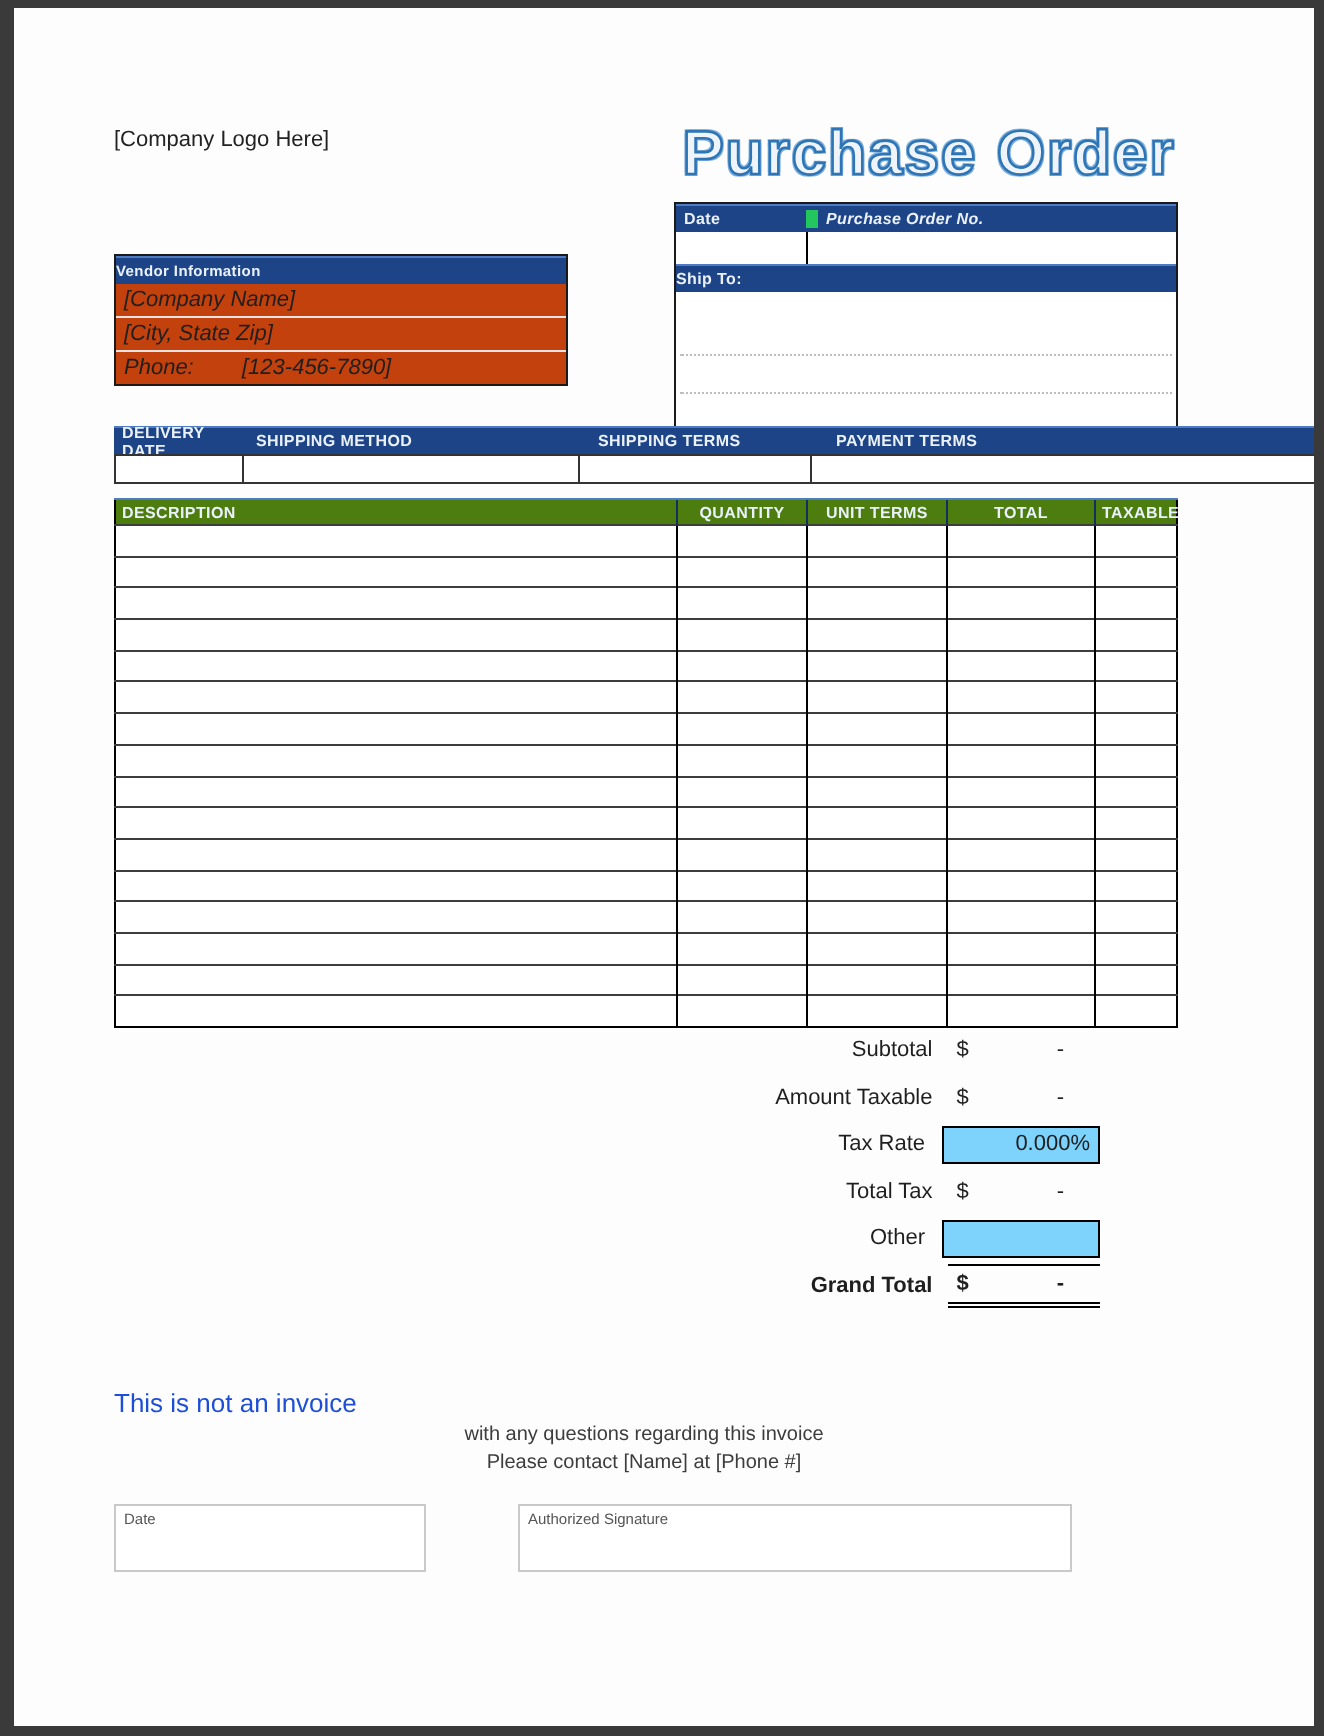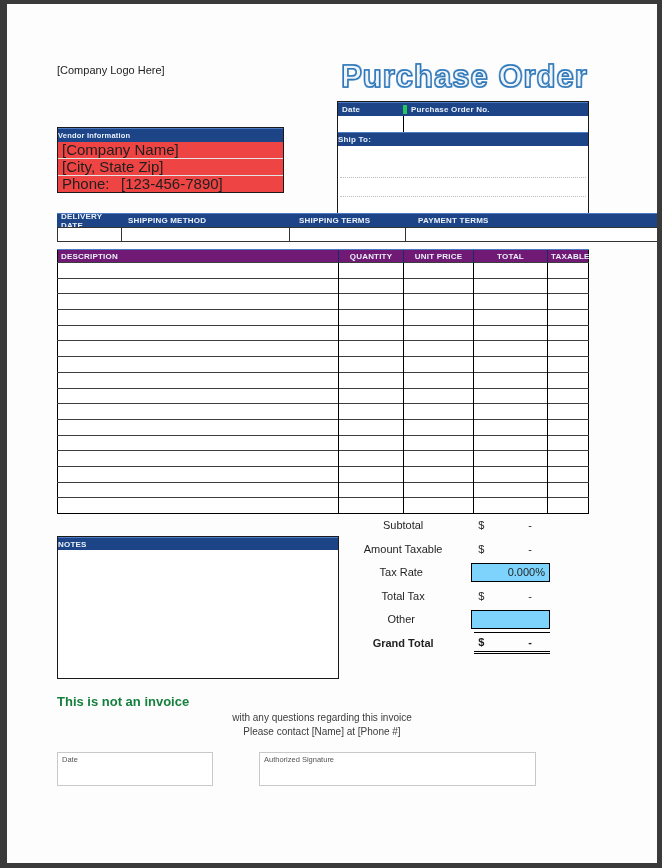--- a/index.html
+++ b/index.html
@@ -17,70 +17,70 @@
   .po-title{font-size:31px;font-weight:bold;letter-spacing:1px;color:#eef4fa;
     -webkit-text-stroke:1.3px #2e75b6;
     text-shadow:-1px -1px 0 #7fb0dd,1px -1px 0 #7fb0dd,-1px 1px 0 #7fb0dd,1px 1px 0 #7fb0dd;
     text-align:center;white-space:nowrap;}
 
   .logo-text{font-size:11px;color:#222;}
 
   
   .blackbox{border:1px solid #1a1a1a;background:#fff;}
 
-  .vendor-row{height:16px;line-height:16px;font-size:15px;padding-left:4px;background:#ef4444;
-              border-bottom:1px solid #e3e3e3;display:flex;}
+  .vendor-row{height:16px;line-height:16px;font-size:11px;padding-left:4px;background:#c2410c;
+              border-bottom:1px solid #e3e3e3;display:flex;font-style:italic;}
   .vendor-row:last-child{border-bottom:none;}
   .vendor-label{width:59px;}
 
   .dotted-line{border-bottom:1px dotted #bdbdbd;height:18px;margin:0 2px;}
 
   
   .strip-cells{display:flex;}
   .strip-cells .cell{border:1px solid #333;border-left:none;background:#fff;height:13px;}
   .strip-cells .cell:first-child{border-left:1px solid #333;}
 
   
   table.items{border-collapse:collapse;table-layout:fixed;width:531px;border:1.5px solid #000;}
-  table.items th{background:#701a75;border-top:1.5px solid #4d7cc4;border-left:1px solid #12305e;
+  table.items th{background:#4d7c0f;border-top:1.5px solid #4d7cc4;border-left:1px solid #12305e;
       color:#eaf1fa;font-size:8px;font-weight:bold;height:12px;padding:0 3px;letter-spacing:.2px;}
   table.items th.left{text-align:left;}
   table.items td{border-left:1px solid #000;border-top:1px solid #3d3d3d;height:14.7px;padding:0;background:#fff;}
   table.items tr td:first-child, table.items tr th:first-child{border-left:none;}
 
   
   .tot-row{display:flex;align-items:center;height:16px;margin-bottom:7.5px;}
-  .tot-label{width:130px;text-align:center;padding-right:8px;font-size:11px;color:#1f1f1f;}
+  .tot-label{width:130px;text-align:right;padding-right:8px;font-size:11px;color:#1f1f1f;}
   .tot-label.bold{font-weight:bold;}
   .tot-val{width:78px;display:flex;font-size:11px;height:16px;align-items:center;}
   .tot-val .cur{padding-left:4px;}
   .tot-val .amt{flex:1;text-align:right;padding-right:18px;}
   .tot-box{width:78px;height:17px;border:1.5px solid #000;background:#7dd3fc;font-size:11px;
            display:flex;align-items:center;justify-content:flex-end;padding-right:4px;}
   .tot-val.grand{border-top:1px solid #000;border-bottom:3px double #000;font-weight:bold;height:18px;}
 
-  .disclaimer{font-size:13px;font-weight:bold;color:#15803d;}
+  .disclaimer{font-size:13px;font-weight:normal;color:#1d4ed8;}
   .contact{font-size:10px;color:#3c3c3c;text-align:center;line-height:13.5px;}
 
   .sign-box{border:1px solid #c9c9c9;background:#fff;}
   .sign-label{font-size:7.5px;color:#555;padding:2px 0 0 4px;}
 </style>
 </head>
 <body>
 
 <div class="canvas">
 
   <div class="abs logo-text" style="left:50px;top:60px;">[Company Logo Here]</div>
 
   <div class="abs po-title" style="left:325px;top:55px;width:265px;">Purchase Order</div>
 
   <div class="abs blackbox" style="left:330px;top:97px;width:252px;">
     <div class="bar" style="height:13px;">
       <div class="pad" style="width:61px;">Date</div>
-      <div class="pad" style="flex:1;border-left:4px solid #22c55e;">Purchase Order No.</div>
+      <div class="pad" style="flex:1;border-left:6px solid #22c55e;font-style:italic;">Purchase Order No.</div>
     </div>
     <div style="display:flex;height:16px;background:#fff;">
       <div style="width:65px;border-right:1px solid #000;"></div>
       <div style="flex:1;"></div>
     </div>
     <div class="bar pad" style="height:13px;">Ship To:</div>
     <div style="height:58px;background:#fff;padding-top:13px;">
       <div class="dotted-line"></div>
       <div class="dotted-line"></div>
       <div class="dotted-line"></div>
@@ -117,21 +117,21 @@
       <col style="width:281px">
         <col style="width:65px">
         <col style="width:70px">
       <col style="width:74px">
         <col style="width:41px">
     </colgroup>
     <thead>
       <tr>
         <th class="left">DESCRIPTION</th>
         <th>QUANTITY</th>
-        <th>UNIT PRICE</th>
+        <th>UNIT TERMS</th>
         <th>TOTAL</th>
         <th>TAXABLE</th>
       </tr>
     </thead>
     <tbody>
         <tr>
           <td></td>
           <td></td>
           <td></td>
           <td></td>
@@ -277,24 +277,20 @@
     </div>
     <div class="tot-row">
       <div class="tot-label bold">Grand Total</div>
       <div class="tot-val grand">
         <span class="cur">$</span>
         <span class="amt">-</span>
       </div>
     </div>
   </div>
 
-  <div class="abs blackbox" style="left:50px;top:532px;width:282px;">
-    <div class="bar pad" style="height:12px;">NOTES</div>
-    <div style="height:128px;background:#fff;"></div>
-  </div>
 
   <div class="abs disclaimer" style="left:50px;top:690px;">This is not an invoice</div>
 
   <div class="abs contact" style="left:95px;top:707px;width:440px;">
     <div>with any questions regarding this invoice</div>
     <div>Please contact [Name] at [Phone #]</div>
   </div>
 
   <div class="abs sign-box" style="left:50px;top:748px;width:156px;height:34px;">
     <div class="sign-label">Date</div>

